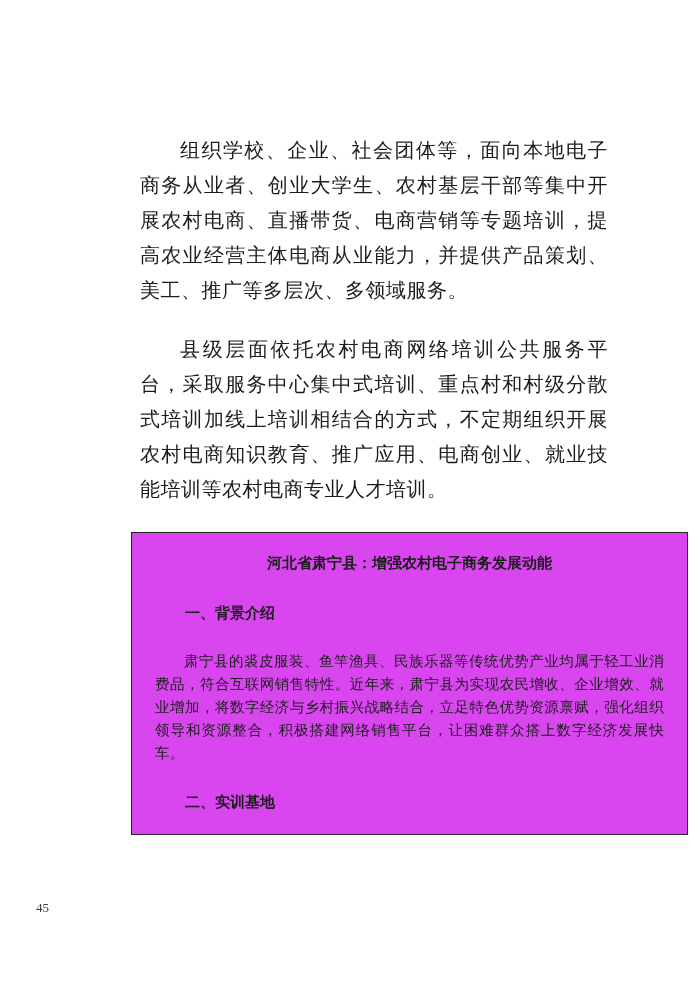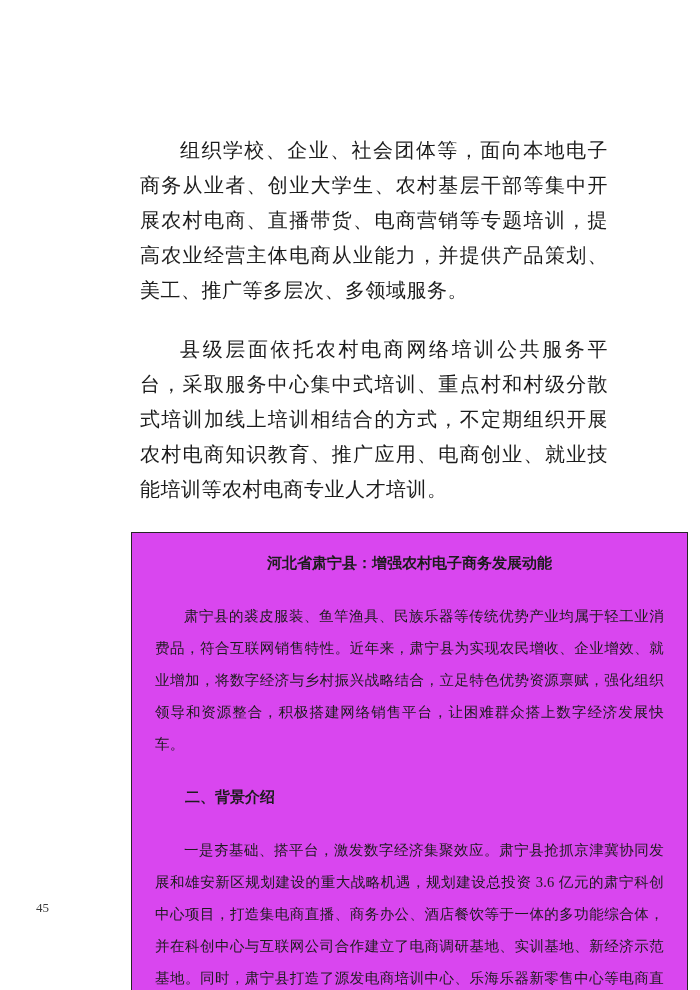--- a/index.html
+++ b/index.html
@@ -43,21 +43,21 @@
     text-align: center;
   }
   .case-heading {
     font-size: 15px;
     line-height: 26px;
     font-weight: bold;
     text-indent: 2em;
   }
   .case-para {
     font-size: 14.5px;
-    line-height: 32px;
+    line-height: 23px;
     text-align: justify;
     text-indent: 2em;
     letter-spacing: 0.3px;
   }
   .page-number {
     position: absolute;
     top: 864px;
     left: 0;
     width: 100%;
     font-size: 13px;
@@ -70,21 +70,21 @@
 <div class="page">
 
   <div class="body-text">
     <p>组织学校、企业、社会团体等，面向本地电子商务从业者、创业大学生、农村基层干部等集中开展农村电商、直播带货、电商营销等专题培训，提高农业经营主体电商从业能力，并提供产品策划、美工、推广等多层次、多领域服务。</p>
     <p>县级层面依托农村电商网络培训公共服务平台，采取服务中心集中式培训、重点村和村级分散式培训加线上培训相结合的方式，不定期组织开展农村电商知识教育、推广应用、电商创业、就业技能培训等农村电商专业人才培训。</p>
   </div>
 
   <div class="case-box">
     <div class="case-title">河北省肃宁县：增强农村电子商务发展动能</div>
 
+    <div class="case-heading">一、背景介绍</div>
     <p class="case-para">肃宁县的裘皮服装、鱼竿渔具、民族乐器等传统优势产业均属于轻工业消费品，符合互联网销售特性。近年来，肃宁县为实现农民增收、企业增效、就业增加，将数字经济与乡村振兴战略结合，立足特色优势资源禀赋，强化组织领导和资源整合，积极搭建网络销售平台，让困难群众搭上数字经济发展快车。</p>
 
-    <div class="case-heading">二、背景介绍</div>
-    <p class="case-para">一是夯基础、搭平台，激发数字经济集聚效应。肃宁县抢抓京津冀协同发展和雄安新区规划建设的重大战略机遇，规划建设总投资 3.6 亿元的肃宁科创中心项目，打造集电商直播、商务办公、酒店餐饮等于一体的多功能综合体，并在科创中心与互联网公司合作建立了电商调研基地、实训基地、新经济示范基地。同时，肃宁县打造了源发电商培训中心、乐海乐器新零售中心等电商直播基地，为电商发展筑巢引凤、耕田育苗。</p>
+    <div class="case-heading">二、实训基地</div>
   </div>
 
   <div class="page-number">45</div>
 
 </div>
 
 </body></html>

